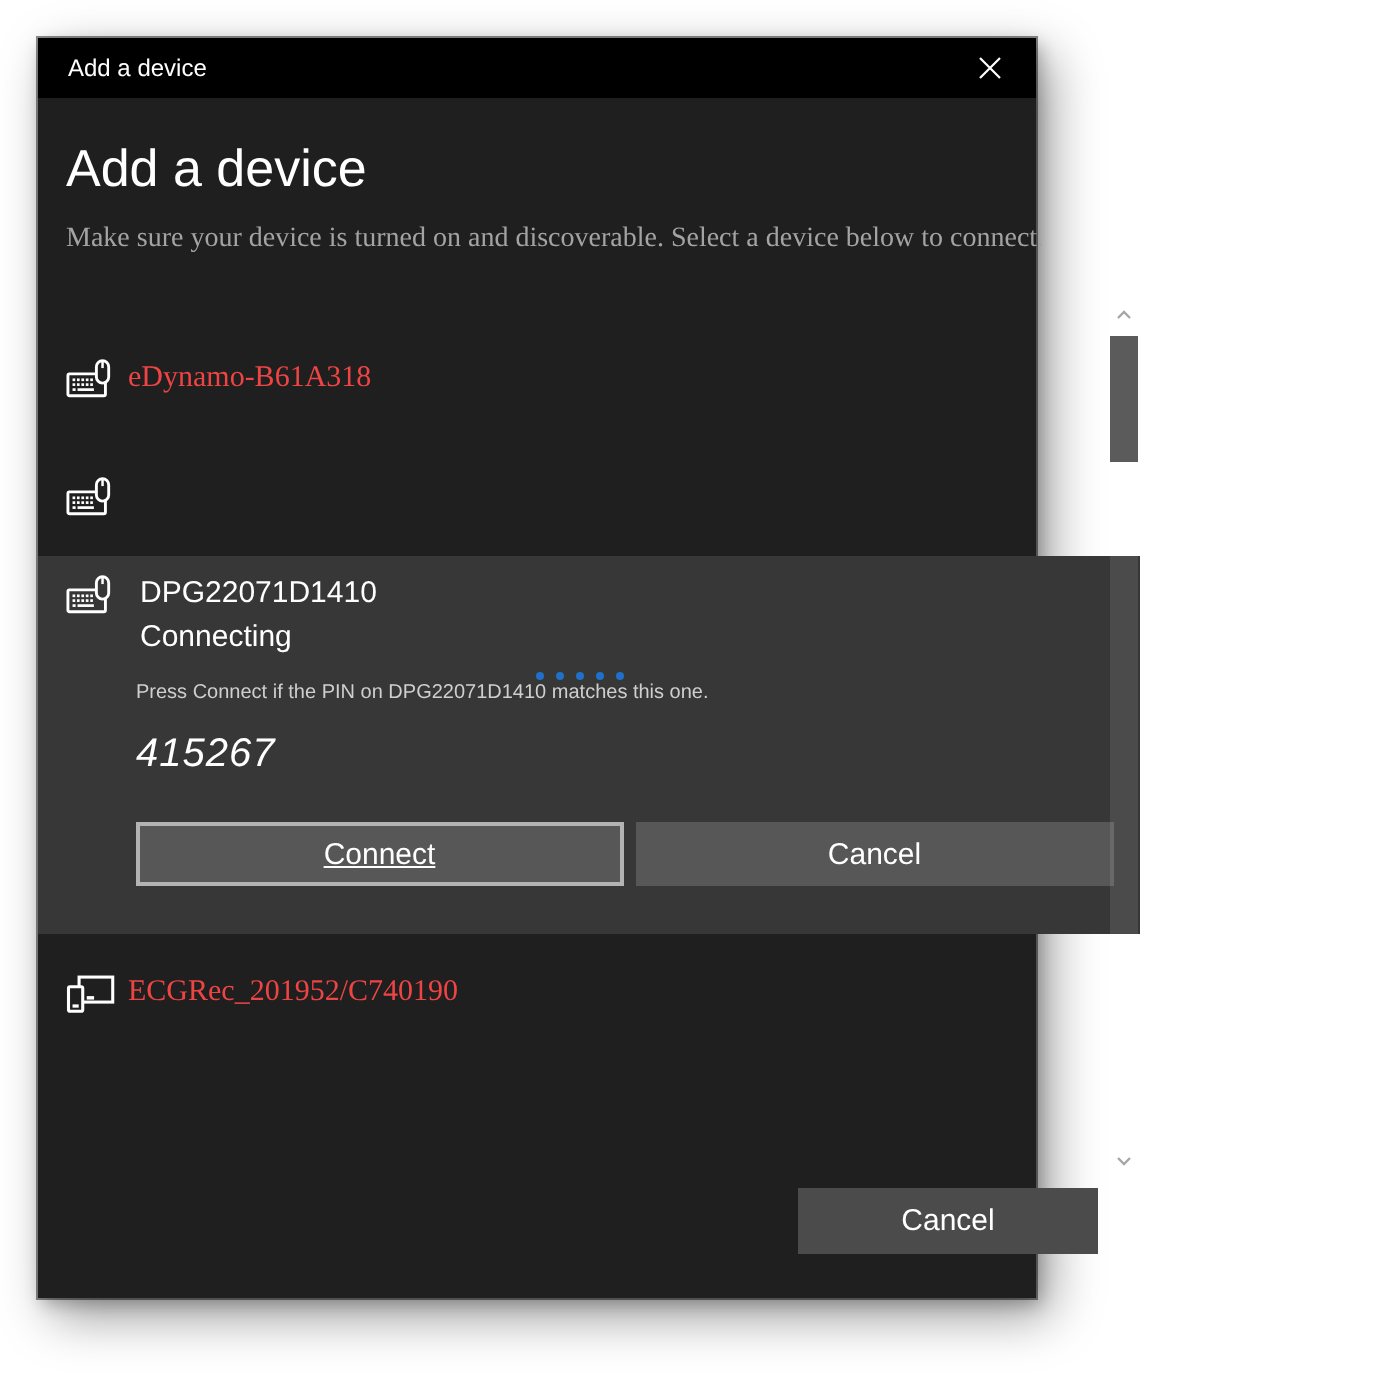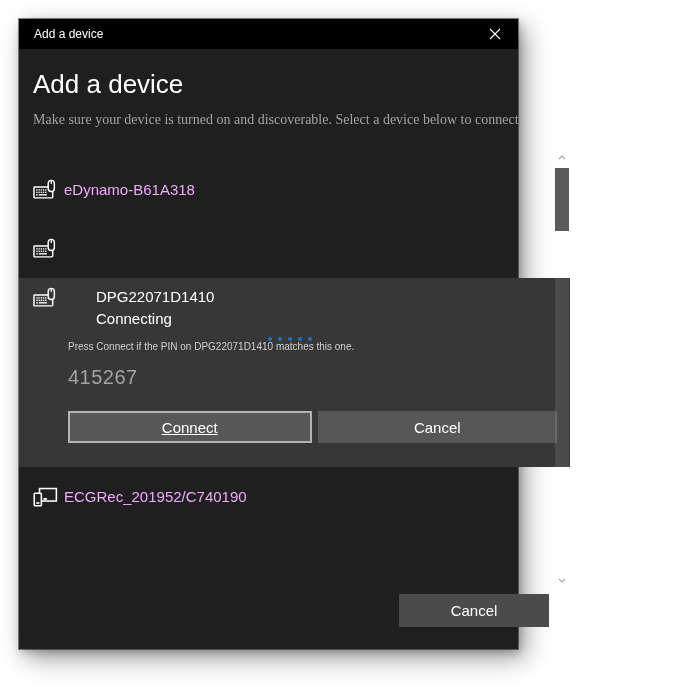--- a/index.html
+++ b/index.html
@@ -12,30 +12,30 @@
   .titlebar-title{font-size:12px;color:#fff;}
   .close-btn{margin-left:auto;width:46px;height:30px;background:transparent;border:none;
              display:flex;align-items:center;justify-content:center;cursor:pointer;padding:0;}
   
   .hdr-title{position:absolute;left:14px;top:50px;margin:0;font-size:26px;font-weight:300;color:#fff;}
   .hdr-desc{position:absolute;left:14px;top:91px;width:506px;margin:0;font-size:14px;line-height:19px;color:#a3a3a3;font-family:Liberation Serif, serif;}
   
   .device-list{position:absolute;left:0;top:131px;width:551px;height:438px;padding-top:10px;box-sizing:border-box;}
   .device-row{height:59px;display:flex;align-items:center;padding-left:14px;--row-bg:#1f1f1f;cursor:pointer;}
   .device-row .device-icon{width:25px;height:22px;margin-right:6px;flex:none;}
-  .device-label{font-size:15px;color:#f0abfc;}
+  .device-label{font-size:15px;color:#ef4444;font-family:Liberation Serif, serif;}
   .device-row.selected{display:block;position:relative;height:189px;background:#373737;--row-bg:#373737;padding:0;cursor:default;}
-  .sel-head{position:absolute;left:14px;top:9px;display:flex;align-items:flex-start;gap:26px;}
+  .sel-head{position:absolute;left:14px;top:9px;display:flex;align-items:flex-start;}
   .sel-texts{margin-left:6px;}
   .sel-name{font-size:15px;color:#fff;line-height:19px;}
   .sel-status{font-size:15px;color:#ffffff;line-height:19px;margin-top:3px;}
   .sel-dots{position:absolute;left:0;right:10px;top:51px;text-align:center;height:6px;}
   .dot{display:inline-block;width:4px;height:4px;border-radius:50%;background:#1f70c8;margin:0 3px;vertical-align:middle;}
   .sel-prompt{position:absolute;left:49px;top:63px;font-size:10px;color:#cfcfcf;}
-  .sel-pin{position:absolute;left:49px;top:88px;font-size:20px;color:#a3a3a3;letter-spacing:0.5px;}
+  .sel-pin{position:absolute;left:49px;top:88px;font-size:20px;color:#ffffff;letter-spacing:0.5px;font-style:italic;}
   .sel-buttons{position:absolute;left:49px;right:13px;top:133px;display:flex;gap:6px;}
   .btn{flex:1;height:32px;box-sizing:border-box;background:#575757;border:none;color:#fff;
        font-size:15px;font-family:inherit;cursor:pointer;}
   .btn.focused{border:2px solid #b3b3b3;text-decoration:underline;}
   
   .scrollbar{position:absolute;top:0;right:1px;width:14px;height:438px;background:rgba(255,255,255,0.10);}
   .sb-arrow{position:absolute;left:0;width:14px;height:15px;display:flex;align-items:center;justify-content:center;cursor:pointer;}
   .sb-arrow.up{top:0;}
   .sb-arrow.down{bottom:0;}
   .sb-thumb{position:absolute;left:0;top:18px;width:14px;height:63px;background:#5b5b5b;cursor:pointer;}

